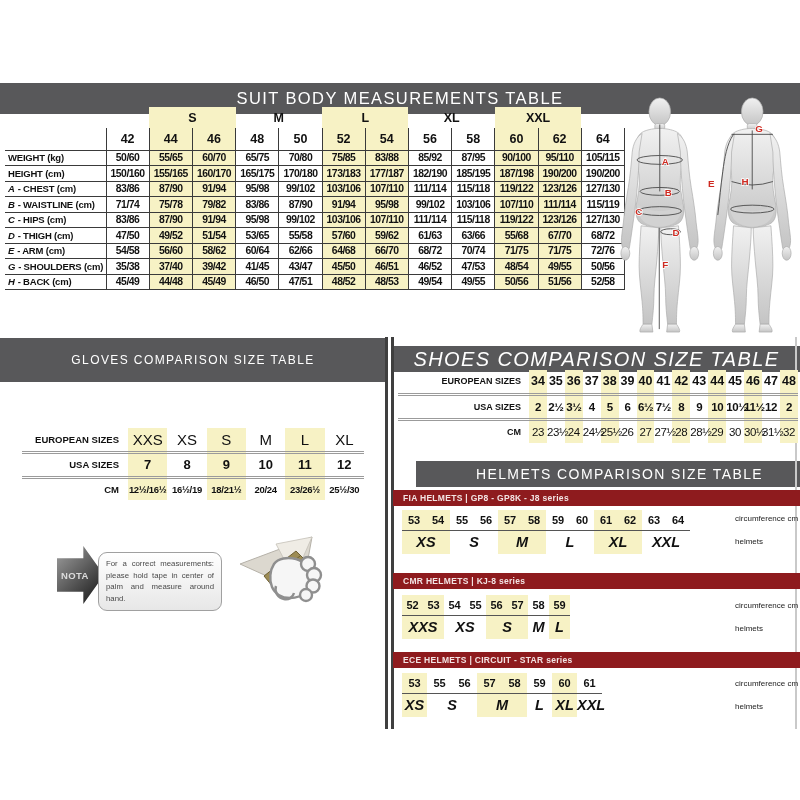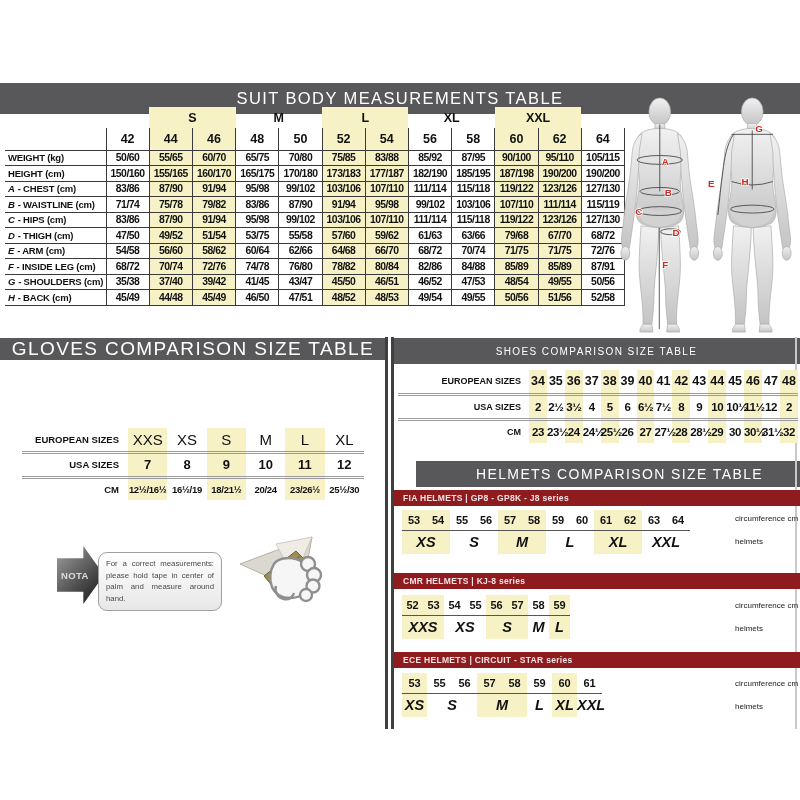--- a/index.html
+++ b/index.html
@@ -4,22 +4,22 @@
 <style>
   :root{ --hl:#f7f2c5; --line:#3a3a3a; --bar:#58585a; --red:#8e1b1e; }
   html,body{margin:0;padding:0;background:#fff;}
   #canvas{position:relative;width:800px;height:800px;background:#fff;overflow:hidden;
           font-family:"Liberation Sans",sans-serif;color:#111;}
 
   
   .bar{position:absolute;background:var(--bar);color:#fff;display:flex;align-items:center;
        justify-content:center;letter-spacing:1.4px;font-weight:400;}
   #bar-suit{left:0;top:64px;width:800px;height:31px;font-size:16.5px;margin-top:19px;}
-  #bar-gloves{left:0;top:338px;width:386px;height:22px;font-size:19px;}
-  #bar-shoes{left:393px;top:338px;width:407px;height:26px;font-size:10px;}
+  #bar-gloves{left:0;top:338px;width:386px;height:44px;font-size:12px;}
+  #bar-shoes{left:393px;top:346px;width:407px;height:26px;font-size:20px;font-style:italic;}
   #bar-helmets{left:416px;top:461px;width:407px;height:26px;font-size:14px;}
 
   
   .suit{position:absolute;left:5px;top:107px;width:620px;border-collapse:collapse;table-layout:fixed;}
   .suit th{width:98px;text-align:left;padding:0 0 0 3px;font-size:9.5px;font-weight:700;letter-spacing:-0.2px;white-space:nowrap;}
   .suit th i{font-style:italic;margin-right:3px;}
   .suit th i:empty{display:none;margin:0;}
   .suit td{text-align:center;font-weight:700;padding:0;overflow:hidden;white-space:nowrap;}
   .suit tr.grp{height:21px;} .suit tr.grp td{font-size:12.5px;border:none;}
   .suit tr.nums{height:22px;} .suit tr.nums td{font-size:12.5px;border:1px solid var(--line);border-top:none;}
@@ -46,21 +46,21 @@
   .gloves tr.r3{height:23px;} .gloves tr.r3 td{font-size:9.5px;font-weight:700;letter-spacing:-0.3px;margin-top:44px;}
 
   
   .shoes{position:absolute;left:398px;top:370px;width:400px;border-collapse:collapse;table-layout:fixed;}
   .shoes th{width:122px;text-align:right;padding-right:8px;font-size:9px;font-weight:700;white-space:nowrap;}
   .shoes td{text-align:center;padding:0;white-space:nowrap;margin-top:29px;}
   .shoes tr td:nth-of-type(odd){background:var(--hl);}
   .shoes tr.dbl th,.shoes tr.dbl td{border-bottom:3px double #9b9b9b;}
   .shoes tr.r1{height:24px;} .shoes tr.r1 td{font-size:12.5px;font-weight:700;}
   .shoes tr.r2{height:25px;} .shoes tr.r2 td{font-size:11.5px;font-weight:700;letter-spacing:-0.4px;}
-  .shoes tr.r3{height:24px;} .shoes tr.r3 td{font-size:11.5px;font-weight:700;letter-spacing:-0.4px;}
+  .shoes tr.r3{height:24px;} .shoes tr.r3 td{font-size:11.5px;font-weight:400;letter-spacing:-0.4px;}
 
   
   .series{position:absolute;left:393px;width:407px;height:16px;background:var(--red);color:#f3e4e4;
           font-size:8.5px;font-weight:700;display:flex;align-items:center;padding-left:10px;
           box-sizing:border-box;letter-spacing:0.3px;}
   #series-fia{top:490px;} #series-cmr{top:573px;} #series-ece{top:652px;}
   .htable{position:absolute;border-collapse:collapse;table-layout:fixed;}
   .htable td{text-align:center;font-weight:700;padding:0;white-space:nowrap;}
   .htable tr.hn{height:20px;} .htable tr.hn td{font-size:11px;border-bottom:1.4px solid #555;}
   .htable tr.hs{height:24px;} .htable tr.hs td{font-size:14.5px;font-style:italic;}
@@ -216,61 +216,45 @@
           <td>119/122</td>
           <td>123/126</td>
           <td>127/130</td>
         </tr>
     <tr class="vals data">
       <th><i>D</i><span>- THIGH (cm)</span></th>
 
     <td>47/50</td>
           <td>49/52</td>
           <td>51/54</td>
-          <td>53/75</td>
+          <td>53/65</td>
           <td>55/58</td>
           <td>57/60</td>
           <td>59/62</td>
           <td>61/63</td>
           <td>63/66</td>
-          <td>79/68</td>
+          <td>55/68</td>
           <td>67/70</td>
           <td>68/72</td>
         </tr>
     <tr class="vals data">
       <th><i>E</i><span>- ARM (cm)</span></th>
 
     <td>54/58</td>
           <td>56/60</td>
           <td>58/62</td>
           <td>60/64</td>
           <td>62/66</td>
           <td>64/68</td>
           <td>66/70</td>
           <td>68/72</td>
           <td>70/74</td>
           <td>71/75</td>
           <td>71/75</td>
           <td>72/76</td>
-        </tr>
-    <tr class="vals data">
-      <th><i>F</i><span>- INSIDE LEG (cm)</span></th>
-
-    <td>68/72</td>
-          <td>70/74</td>
-          <td>72/76</td>
-          <td>74/78</td>
-          <td>76/80</td>
-          <td>78/82</td>
-          <td>80/84</td>
-          <td>82/86</td>
-          <td>84/88</td>
-          <td>85/89</td>
-          <td>85/89</td>
-          <td>87/91</td>
         </tr>
     <tr class="vals data">
       <th><i>G</i><span>- SHOULDERS (cm)</span></th>
 
     <td>35/38</td>
           <td>37/40</td>
           <td>39/42</td>
           <td>41/45</td>
           <td>43/47</td>
           <td>45/50</td>

